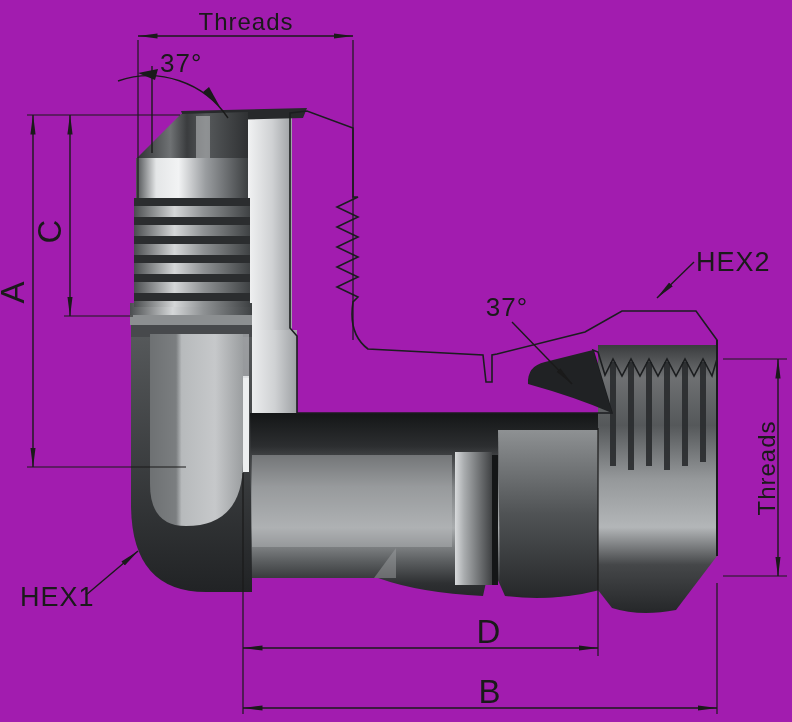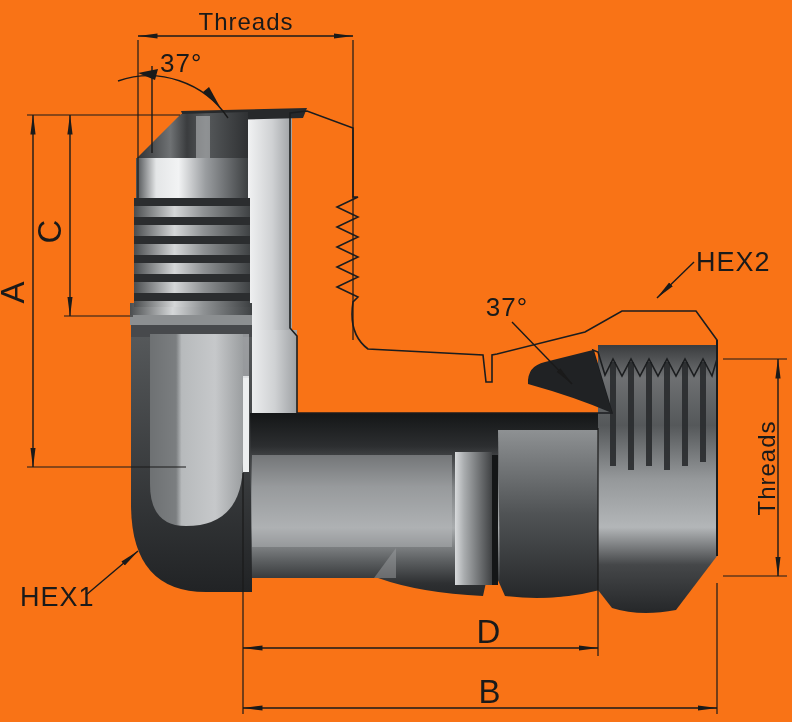--- a/index.html
+++ b/index.html
@@ -1,16 +1,16 @@
 <!DOCTYPE html>
 <html><head>
 <meta charset="utf-8">
 <style>
   html,body{margin:0;padding:0;background:#ffffff;}
-  .stage{width:792px;height:722px;position:relative;background:#f97316;overflow:hidden;}
+  .stage{width:792px;height:722px;position:relative;background:#a21caf;overflow:hidden;}
   svg{display:block;}
   text{font-family:"Liberation Sans","DejaVu Sans",sans-serif;fill:#1a1a1a;letter-spacing:1px;}
   .t-label{font-size:24px;}
   .t-dimletter{font-size:33px;}
   .t-hex{font-size:27px;}
   .t-angle{font-size:26px;}
   .dimline{stroke:#1a1a1a;stroke-width:1.4;fill:none;}
   .extline{stroke:#1a1a1a;stroke-width:1.2;fill:none;}
   .leader{stroke:#1a1a1a;stroke-width:1.4;fill:none;}
   .edge{stroke:#1b1d1f;fill:none;}

